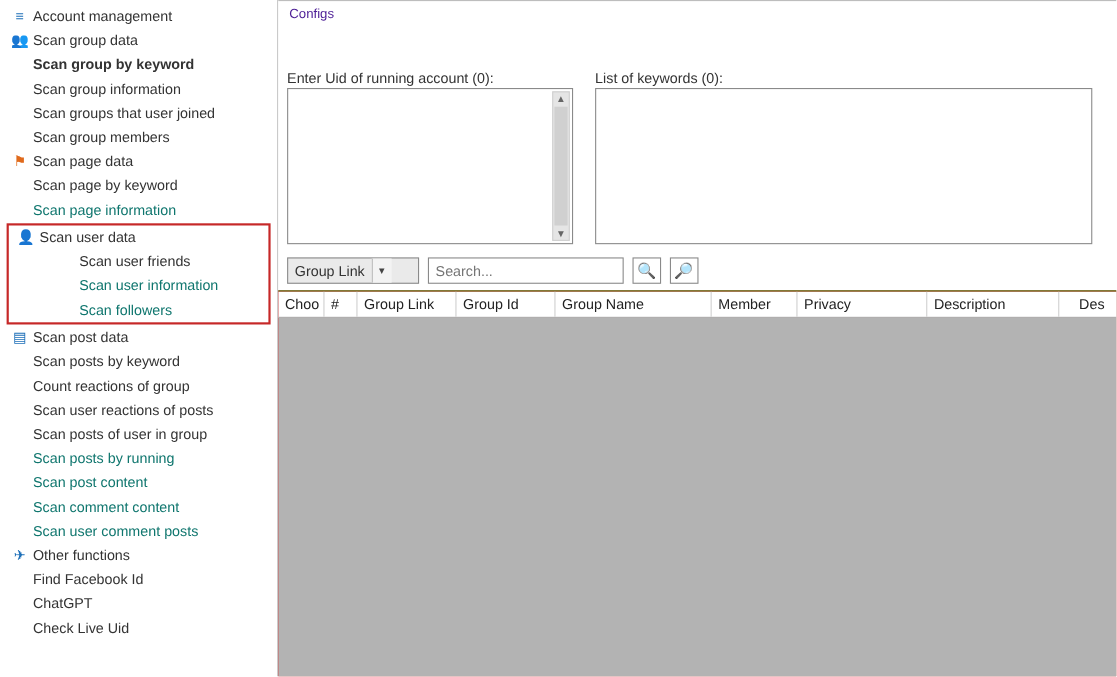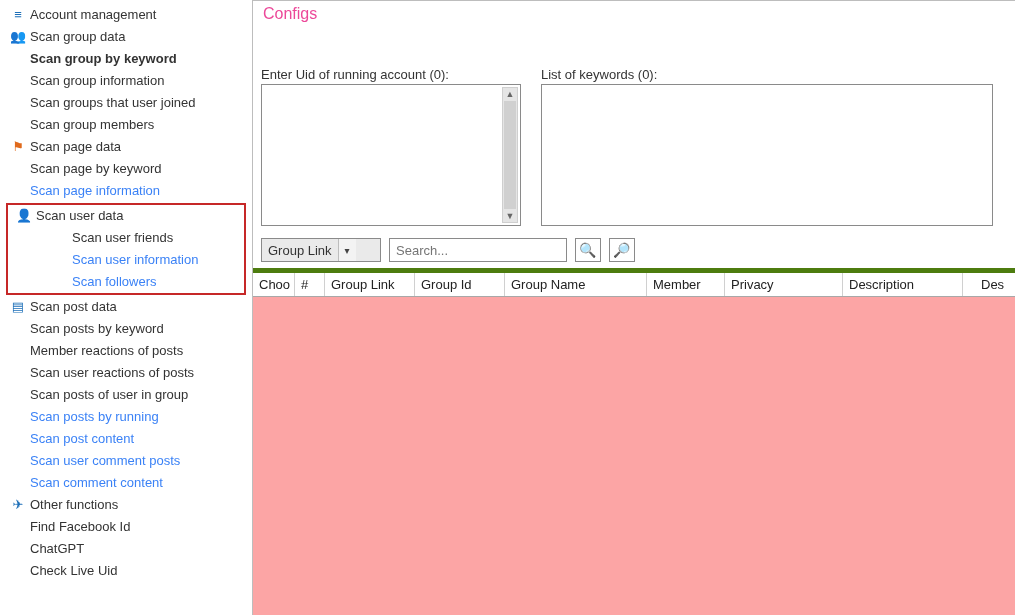--- a/index.html
+++ b/index.html
@@ -36,21 +36,21 @@
   }
   .nav-sub { padding-left: 30px; text-align: center; }
   .nav-item .icon {
     width: 16px; height: 16px;
     margin-right: 4px;
     display: inline-flex;
     align-items: center; justify-content: center;
     font-size: 13px;
   }
   .bold { font-weight: 600; }
-  .orange { color: #3b82f6; }
+  .orange { color: #0f766e; }
   .highlight-box {
     border: 2px solid #c62828;
     margin: 1px 6px 1px 6px;
     padding: 0;
   }
   .highlight-box .nav-item { padding-left: 8px; }
   .highlight-box .nav-sub { padding-left: 28px; margin-left: 36px; }
 
   
   .main {
@@ -60,22 +60,22 @@
     height: 615px;
     background: #fff;
     position: relative;
   }
   .main-top {
     border-top: 1px solid #bdbdbd;
     border-bottom: none;
     padding: 4px 8px 8px 8px;
   }
   .group-title {
-    font-size: 16px;
-    color: #ec4899;
+    font-size: 12px;
+    color: #4c1d95;
     margin: 0 0 2px 0;
     padding-left: 2px;
   }
   .top-row {
     display: flex;
     gap: 20px;
     margin-top: 44px;
   }
   .field-col {
     display: flex;
@@ -153,24 +153,24 @@
     display: inline-flex;
     align-items: center; justify-content: center;
     cursor: pointer;
     color: #1d6fb8;
     font-size: 14px;
   }
 
   
   .table-wrap {
     flex: 1;
-    border-top: 5px solid #4d7c0f;
-    display: flex;
-    flex-direction: row;
-    background: #fca5a5;
+    border-top: 1px solid #4d7c0f;
+    display: flex;
+    flex-direction: column;
+    background: #b91c1c;
     overflow: hidden;
   }
   .thead-row {
     display: flex;
     background: #fff;
     border-bottom: 1px solid #a8a8a8;
     height: 24px;
     align-items: center;
     font-size: 13px;
     color: #222;
@@ -241,39 +241,39 @@
         </div>
       </div>
       <div class="nav-item">
         <span class="icon" style="color: rgb(29, 111, 184);">▤</span>
         <span>Scan post data</span>
       </div>
       <div class="nav-item nav-sub">
         <span>Scan posts by keyword</span>
       </div>
       <div class="nav-item nav-sub">
-        <span>Member reactions of posts</span>
+        <span>Count reactions of group</span>
       </div>
       <div class="nav-item nav-sub">
         <span>Scan user reactions of posts</span>
       </div>
       <div class="nav-item nav-sub">
         <span>Scan posts of user in group</span>
       </div>
       <div class="nav-item nav-sub">
         <span class="orange">Scan posts by running</span>
       </div>
       <div class="nav-item nav-sub">
         <span class="orange">Scan post content</span>
       </div>
       <div class="nav-item nav-sub">
+        <span class="orange">Scan comment content</span>
+      </div>
+      <div class="nav-item nav-sub">
         <span class="orange">Scan user comment posts</span>
-      </div>
-      <div class="nav-item nav-sub">
-        <span class="orange">Scan comment content</span>
       </div>
       <div class="nav-item">
         <span class="icon" style="color: rgb(29, 111, 184);">✈</span>
         <span>Other functions</span>
       </div>
       <div class="nav-item nav-sub">
         <span>Find Facebook Id</span>
       </div>
       <div class="nav-item nav-sub">
         <span>ChatGPT</span>

